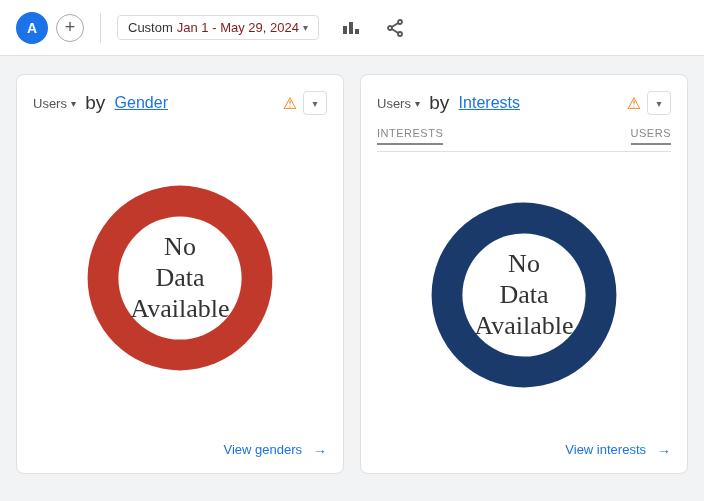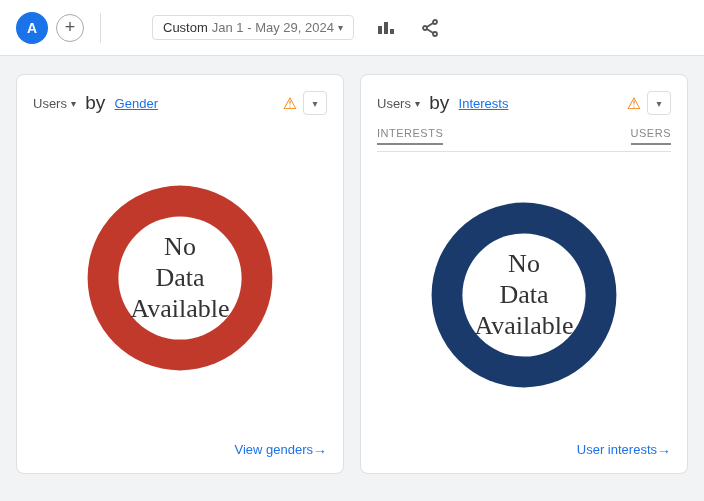--- a/index.html
+++ b/index.html
@@ -64,29 +64,28 @@
       display: flex;
       align-items: center;
       gap: 4px;
       border: 1px solid #ddd;
       border-radius: 4px;
       padding: 4px 10px;
       cursor: pointer;
       background: #fff;
       font-size: 13px;
       color: #333;
-      margin-left: 35px;
     }
     .date-range-btn .custom-label {
       color: #333;
       font-size: 13px;
       font-weight: 500;
     }
     .date-range-btn .date-text {
-      color: #737373;
+      color: #7f1d1d;
       font-size: 13px;
     }
     .chevron-down {
       font-size: 10px;
       color: #666;
     }
     .top-icons {
       display: flex;
       gap: 12px;
       margin-left: 8px;
@@ -139,21 +138,21 @@
     }
     .filter-arrow {
       font-size: 10px;
       color: #555;
     }
     .card-title-by {
       font-size: 19px;
       color: #333;
     }
     .card-title-category {
-      font-size: 13px;
+      font-size: 16px;
       color: #1a73e8;
       text-decoration: underline;
       cursor: pointer;
     }
     .card-actions {
       display: flex;
       align-items: center;
       gap: 6px;
     }
     .warning-icon {
@@ -219,21 +218,21 @@
       font-family: serif;
       line-height: 1.2;
       pointer-events: none;
     }
 
     
     .view-link {
       display: flex;
       align-items: center;
       justify-content: flex-end;
-      gap: 0;
+      gap: 11px;
       color: #1a73e8;
       font-size: 13px;
       cursor: pointer;
       margin-top: 12px;
       text-decoration: none;
     }
     .arrow-right { font-size: 14px; }
   </style>
 </head>
 <body>
@@ -326,18 +325,18 @@
       <div class="donut-container">
         <svg viewBox="0 0 100 100">
           <circle cx="50" cy="50" r="42" fill="#1a3a6b"></circle>
           <circle cx="50" cy="50" r="28" fill="white"></circle>
         </svg>
         <div class="donut-label">No<br>Data<br>Available</div>
       </div>
     </div>
 
     <a class="view-link">
-      <span>User interests</span>
+      <span>View interests</span>
       <span class="arrow-right">→</span>
     </a>
   </div>
 
 </div>
 
 </body></html>

